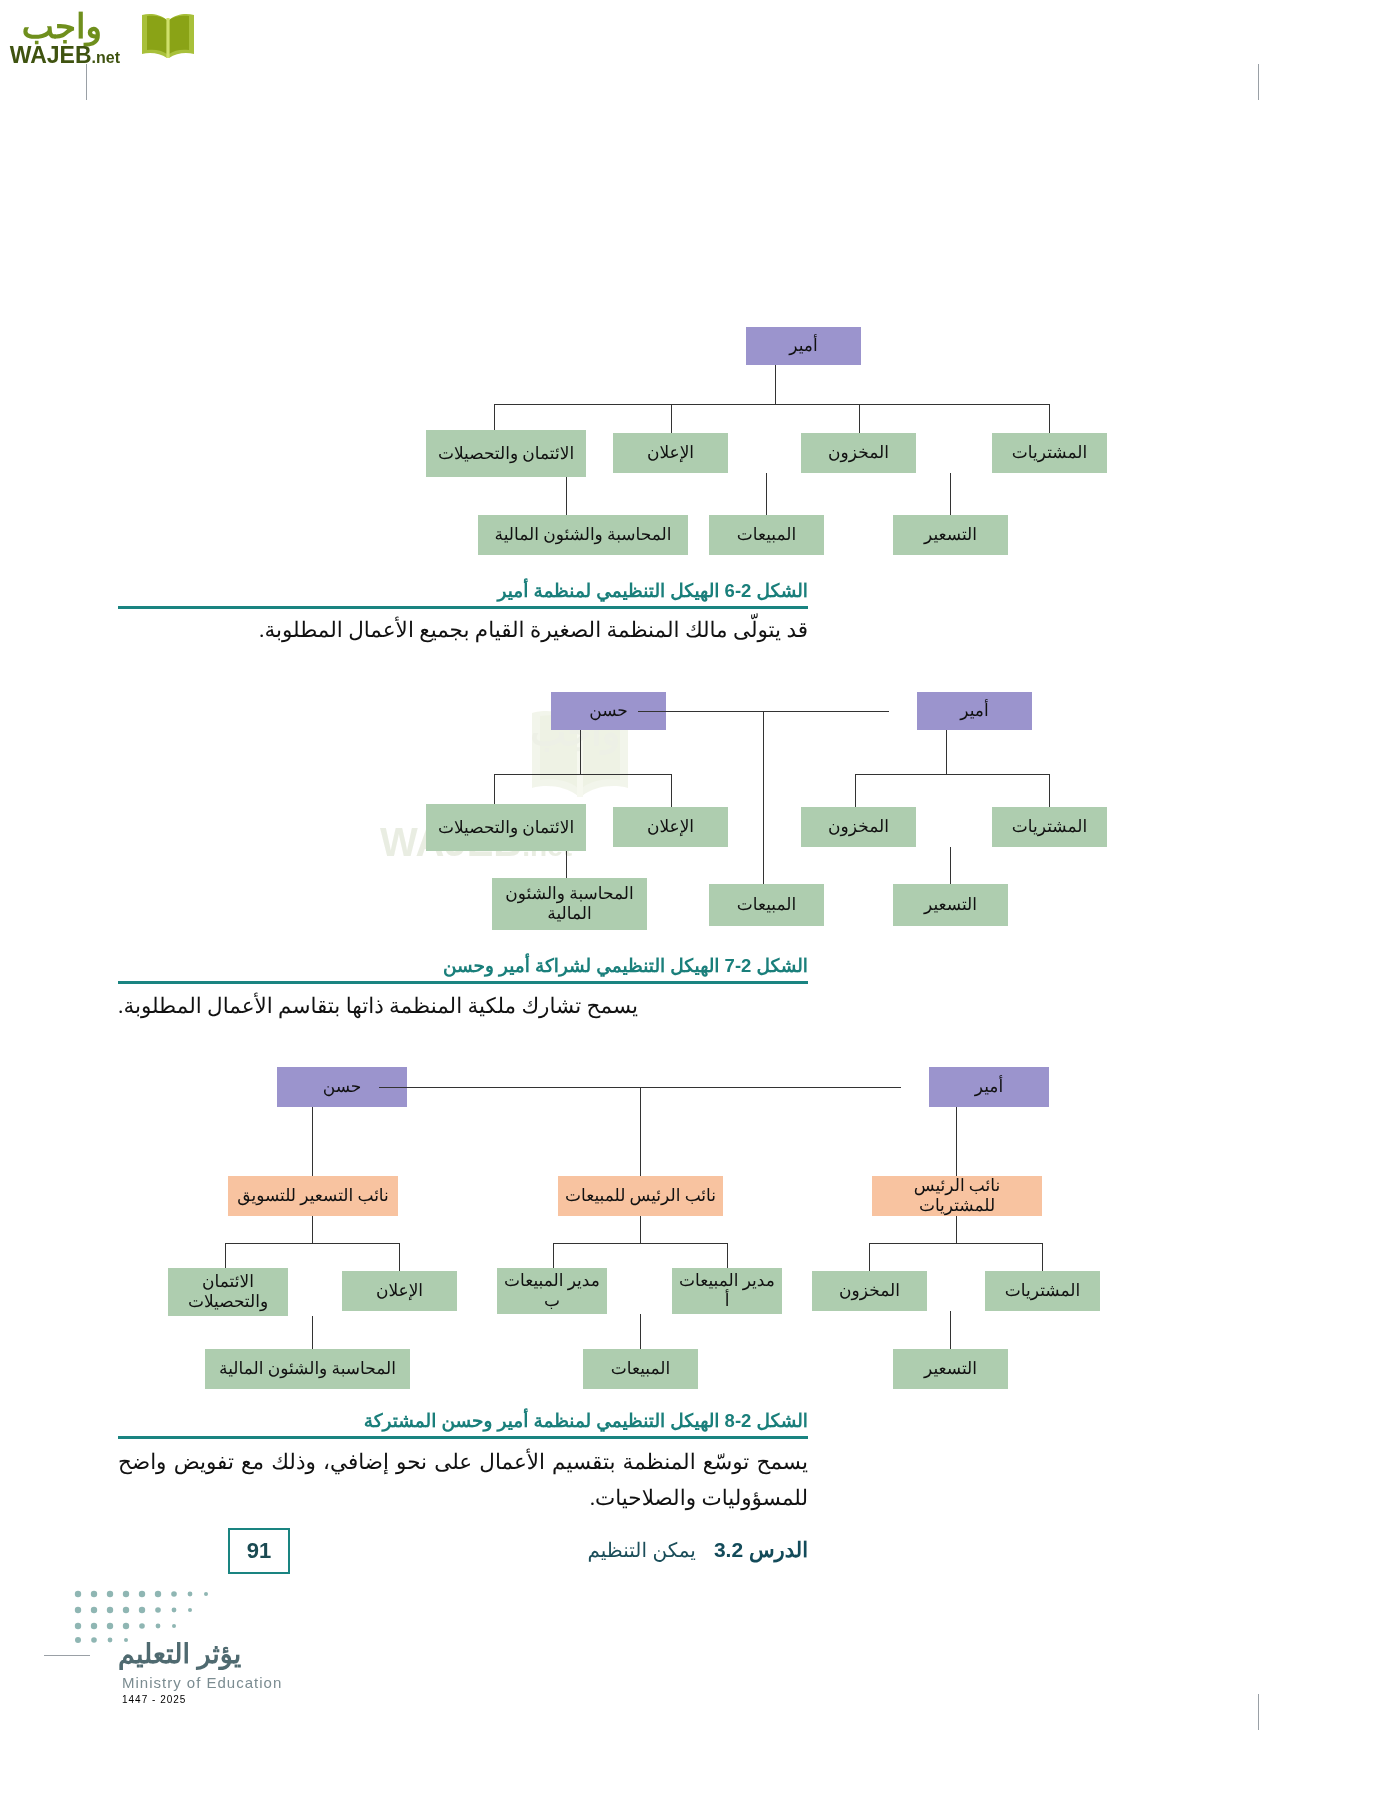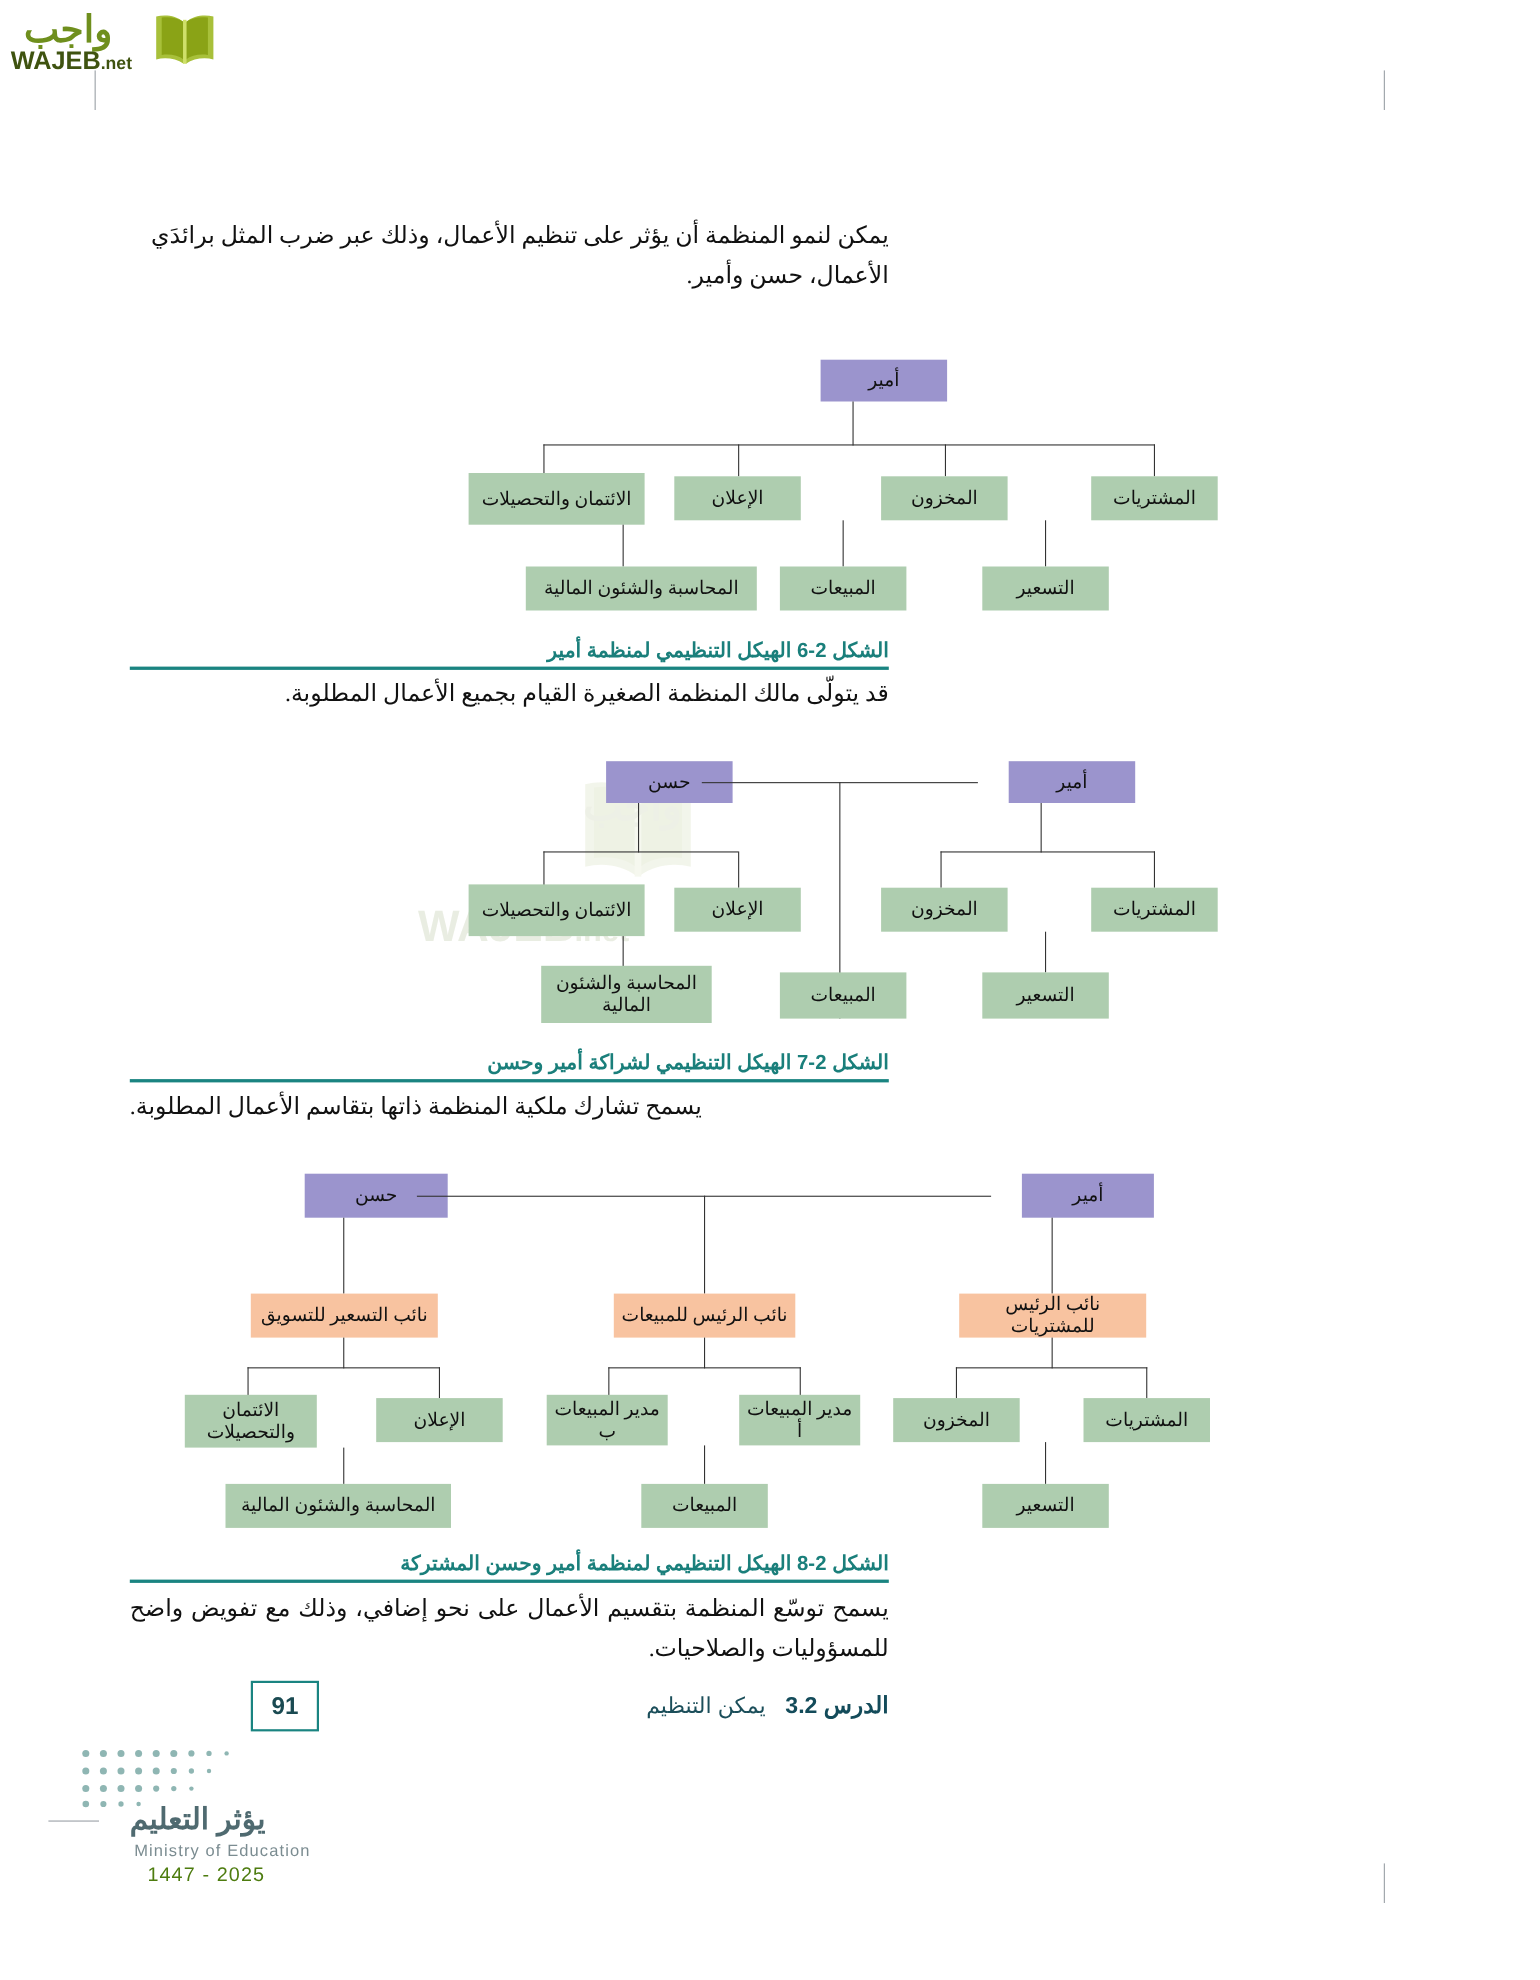--- a/index.html
+++ b/index.html
@@ -107,22 +107,22 @@
     position:absolute; left:58px; top:42px;
     font-family:"Liberation Sans", sans-serif; font-weight:bold;
     font-size:27px; color:#4f6a70; direction:rtl; letter-spacing:2px; white-space:nowrap;
   }
   .moe .moe-en {
     position:absolute; left:62px; top:78px;
     font-family:"Liberation Sans", sans-serif; font-size:15px; color:#7b8c91;
     letter-spacing:1px; white-space:nowrap;
   }
   .moe .moe-yr {
-    position:absolute; left:74px; top:98px;
-    font-family:"Liberation Sans", sans-serif; font-size:18px; color:#4d7c0f;
+    position:absolute; left:62px; top:98px;
+    font-family:"Liberation Sans", sans-serif; font-size:10px; color:#000000;
     letter-spacing:1px; white-space:nowrap;
   }
   .moe-dots { position:absolute; left:10px; top:-12px; width:200px; height:60px; }
 </style>
 </head>
 <body>
 
 <div class="page">
 
   <div class="wm-top">
@@ -134,21 +134,20 @@
       <path d="M29 10 C24 6, 16 5, 9 6 L9 40 C16 39, 24 40, 29 44 Z" fill="#8aa316"></path>
       <path d="M31 10 C36 6, 44 5, 51 6 L51 40 C44 39, 36 40, 31 44 Z" fill="#8aa316"></path>
       <rect x="28.4" y="8" width="3.2" height="40" fill="#cfe06a"></rect>
     </svg>
   </div>
   <div class="crop v1"></div>
   <div class="crop v2"></div>
   <div class="crop v3"></div>
   <div class="crop h2"></div>
 
-  <div class="para p-intro">يمكن لنمو المنظمة أن يؤثر على تنظيم الأعمال، وذلك عبر ضرب المثل برائدَي الأعمال، حسن وأمير.</div>
 
   <div class="chart" style="left:0;top:0;width:1400px;height:560px;">
 
     <div class="node purple" style="left:718px;top:327px;width:115px;height:38px;">أمير</div>
 
     <div class="ln v" style="left:775px;top:365px;height:40px;"></div>
 
     <div class="ln h" style="left:494px;top:404px;width:556px;"></div>
 
     <div class="ln v" style="left:494px;top:404px;height:29px;"></div>

